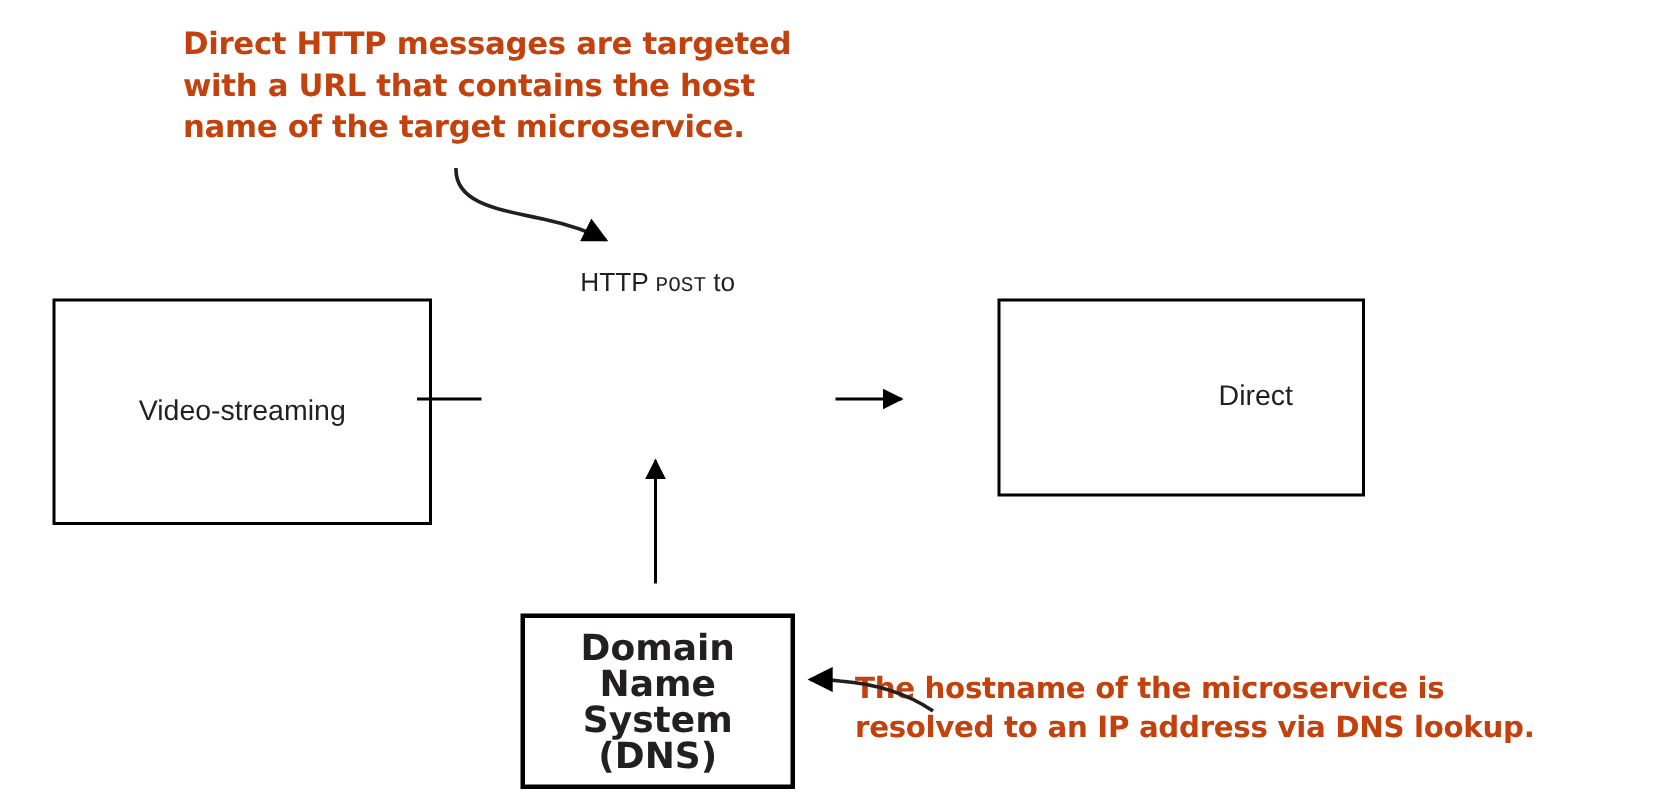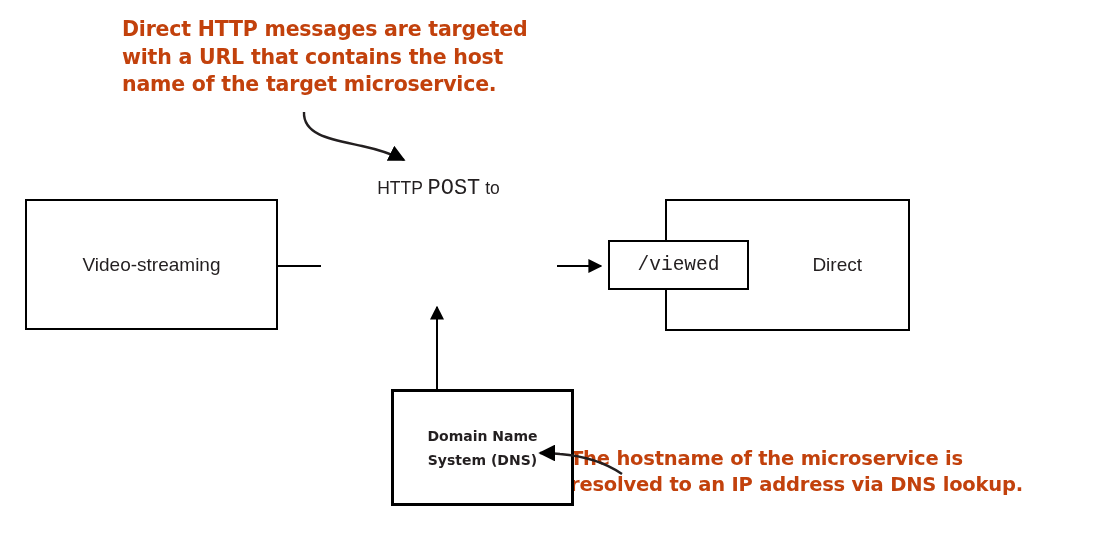--- a/index.html
+++ b/index.html
@@ -44,24 +44,24 @@
     position: absolute;
     box-sizing: border-box;
     background: #ffffff;
     border: 2px solid #000000;
     display: flex;
     align-items: center;
     justify-content: center;
     text-align: center;
   }
   #box-video-streaming {
-    left: 25px;
+    left: 35px;
     top: 199px;
     width: 253px;
-    height: 131px;
+    height: 151px;
     font-size: 19px;
   }
   #box-viewed-message {
     left: 320px;
     top: 232px;
     width: 237px;
     height: 68px;
     font-size: 19px;
     z-index: 3;
   }
@@ -81,46 +81,45 @@
     top: 240px;
     width: 141px;
     height: 50px;
     border-width: 2.5px;
     font-family: "Liberation Mono", "DejaVu Sans Mono", monospace;
     font-size: 19.5px;
     z-index: 2;
   }
   #box-dns {
     left: 347px;
-    top: 389px;
+    top: 409px;
     width: 183px;
     height: 117px;
     border-width: 3px;
     font-family: "DejaVu Sans", sans-serif;
     font-weight: bold;
-    font-size: 14px;
+    font-size: 24px;
     line-height: 24px;
     white-space: pre-line;
     z-index: 2;
-    margin-left: 44px;
   }
 
   
   #label-http-post {
     position: absolute;
     left: 320px;
     top: 176px;
     width: 237px;
     text-align: center;
     font-size: 17.5px;
     line-height: 25px;
   }
   #label-http-post .mono {
     font-family: "Liberation Mono", "DejaVu Sans Mono", monospace;
-    font-size: 22px;
+    font-size: 14px;
     margin-top: 20px;
   }
 
   
   #wires {
     position: absolute;
     left: 0;
     top: 0;
     width: 1112px;
     height: 534px;
@@ -142,21 +141,20 @@
 
   <div id="label-http-post">
     <div><span>HTTP </span><span class="mono">POST</span><span> to</span></div>
   </div>
 
   <div class="box" id="box-video-streaming">Video-streaming</div>
 
   <div class="box" id="box-history">Direct</div>
 
 
-  <div class="box" id="box-viewed-endpoint">/viewed</div>
 
   <div class="box" id="box-dns">Domain Name
 System (DNS)</div>
 
   <svg id="wires" viewBox="0 0 1112 534">
     <defs>
       <marker id="head-right" viewBox="0 0 10 10" refX="9" refY="5" markerWidth="7" markerHeight="7" orient="auto-start-reverse">
         <path d="M 0 0 L 10 5 L 0 10 z" fill="#000000"></path>
       </marker>
     </defs>

